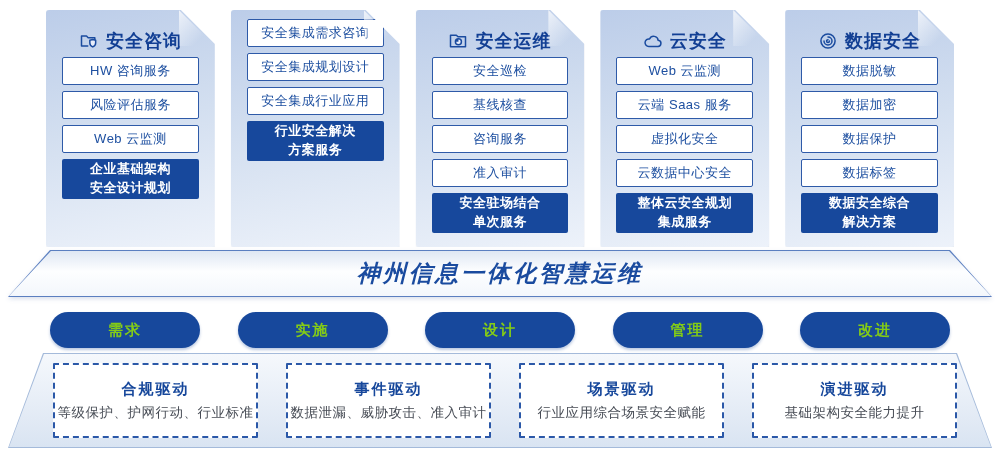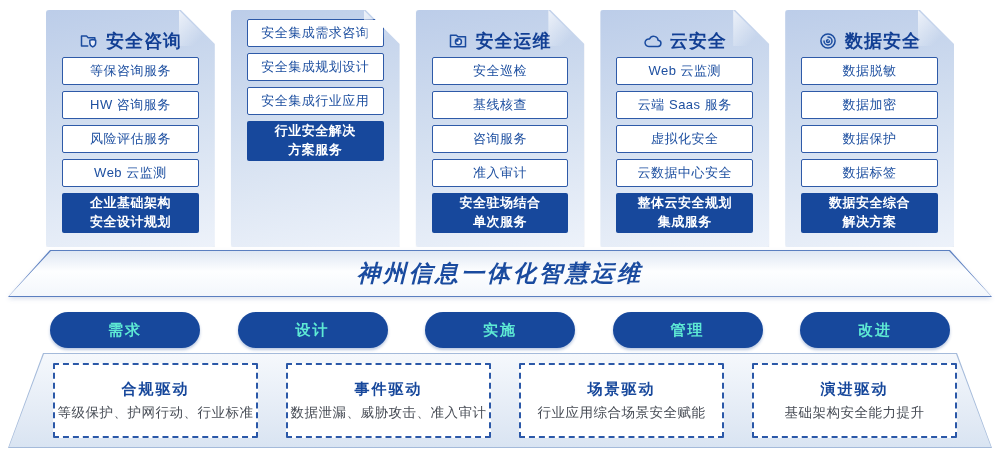--- a/index.html
+++ b/index.html
@@ -45,21 +45,21 @@
     background:#5b7fc0; }
   .banner .trap-fill { position:absolute; inset:1px;
     clip-path:polygon(5% 0, 95% 0, 99.2% 100%, 0.8% 100%);
     background:linear-gradient(180deg,#dfe7f3 0%, #fdfeff 45%, #f3f7fc 100%); }
   .banner-title { position:absolute; inset:0; display:flex; align-items:center; justify-content:center;
     font-size:23px; font-weight:bold; font-style:italic; color:#1a4b9f; letter-spacing:3px; }
 
   
   .pills { position:absolute; top:312px; left:50px; width:900px; display:flex; justify-content:space-between; }
   .pill { width:150px; height:36px; border-radius:18px; background:#17489c;
-    color:#5eead4; font-size:15px; font-weight:bold; letter-spacing:2px;
+    color:#84cc16; font-size:15px; font-weight:bold; letter-spacing:2px;
     display:flex; align-items:center; justify-content:center;
     box-shadow:0 2px 3px rgba(23,72,156,.3); }
 
   
   .platform { position:absolute; top:353px; left:0; width:1000px; height:95px; }
   .platform .trap-border { position:absolute; inset:0;
     clip-path:polygon(4.3% 0, 95.7% 0, 99.2% 100%, 0.8% 100%);
     background:#a4bada; }
   .platform .trap-fill { position:absolute; inset:1px;
     clip-path:polygon(4.3% 0, 95.7% 0, 99.2% 100%, 0.8% 100%);
@@ -82,21 +82,20 @@
     <div class="card">
       <div class="card-header">
         <span class="icon">
           <svg class="ic" width="20" height="20" viewBox="0 0 24 24">
             <path d="M10.5 18H3V6h6l2 2h8v2.5"></path>
             <path d="M13 11.2l3.5-1 3.5 1v3.1c0 2.3-1.6 3.9-3.5 4.8-1.9-.9-3.5-2.5-3.5-4.8z" fill="#e9eefb"></path>
           </svg>
         </span>
         <span class="card-title">安全咨询</span>
       </div>
-      <div class="item">等保咨询服务</div>
       <div class="item">HW 咨询服务</div>
       <div class="item">风险评估服务</div>
       <div class="item">Web 云监测</div>
       <div class="highlight">
         <span>企业基础架构</span>
         <span>安全设计规划</span>
       </div>
     </div>
 
     <div class="card">
@@ -173,22 +172,22 @@
   </div>
 
   <div class="banner">
     <div class="trap-border"></div>
     <div class="trap-fill"></div>
     <div class="banner-title">神州信息一体化智慧运维</div>
   </div>
 
   <div class="pills">
     <div class="pill">需求</div>
+    <div class="pill">实施</div>
     <div class="pill">设计</div>
-    <div class="pill">实施</div>
     <div class="pill">管理</div>
     <div class="pill">改进</div>
   </div>
 
   <div class="platform">
     <div class="trap-border"></div>
     <div class="trap-fill"></div>
   </div>
   <div class="drivers">
     <div class="driver">

